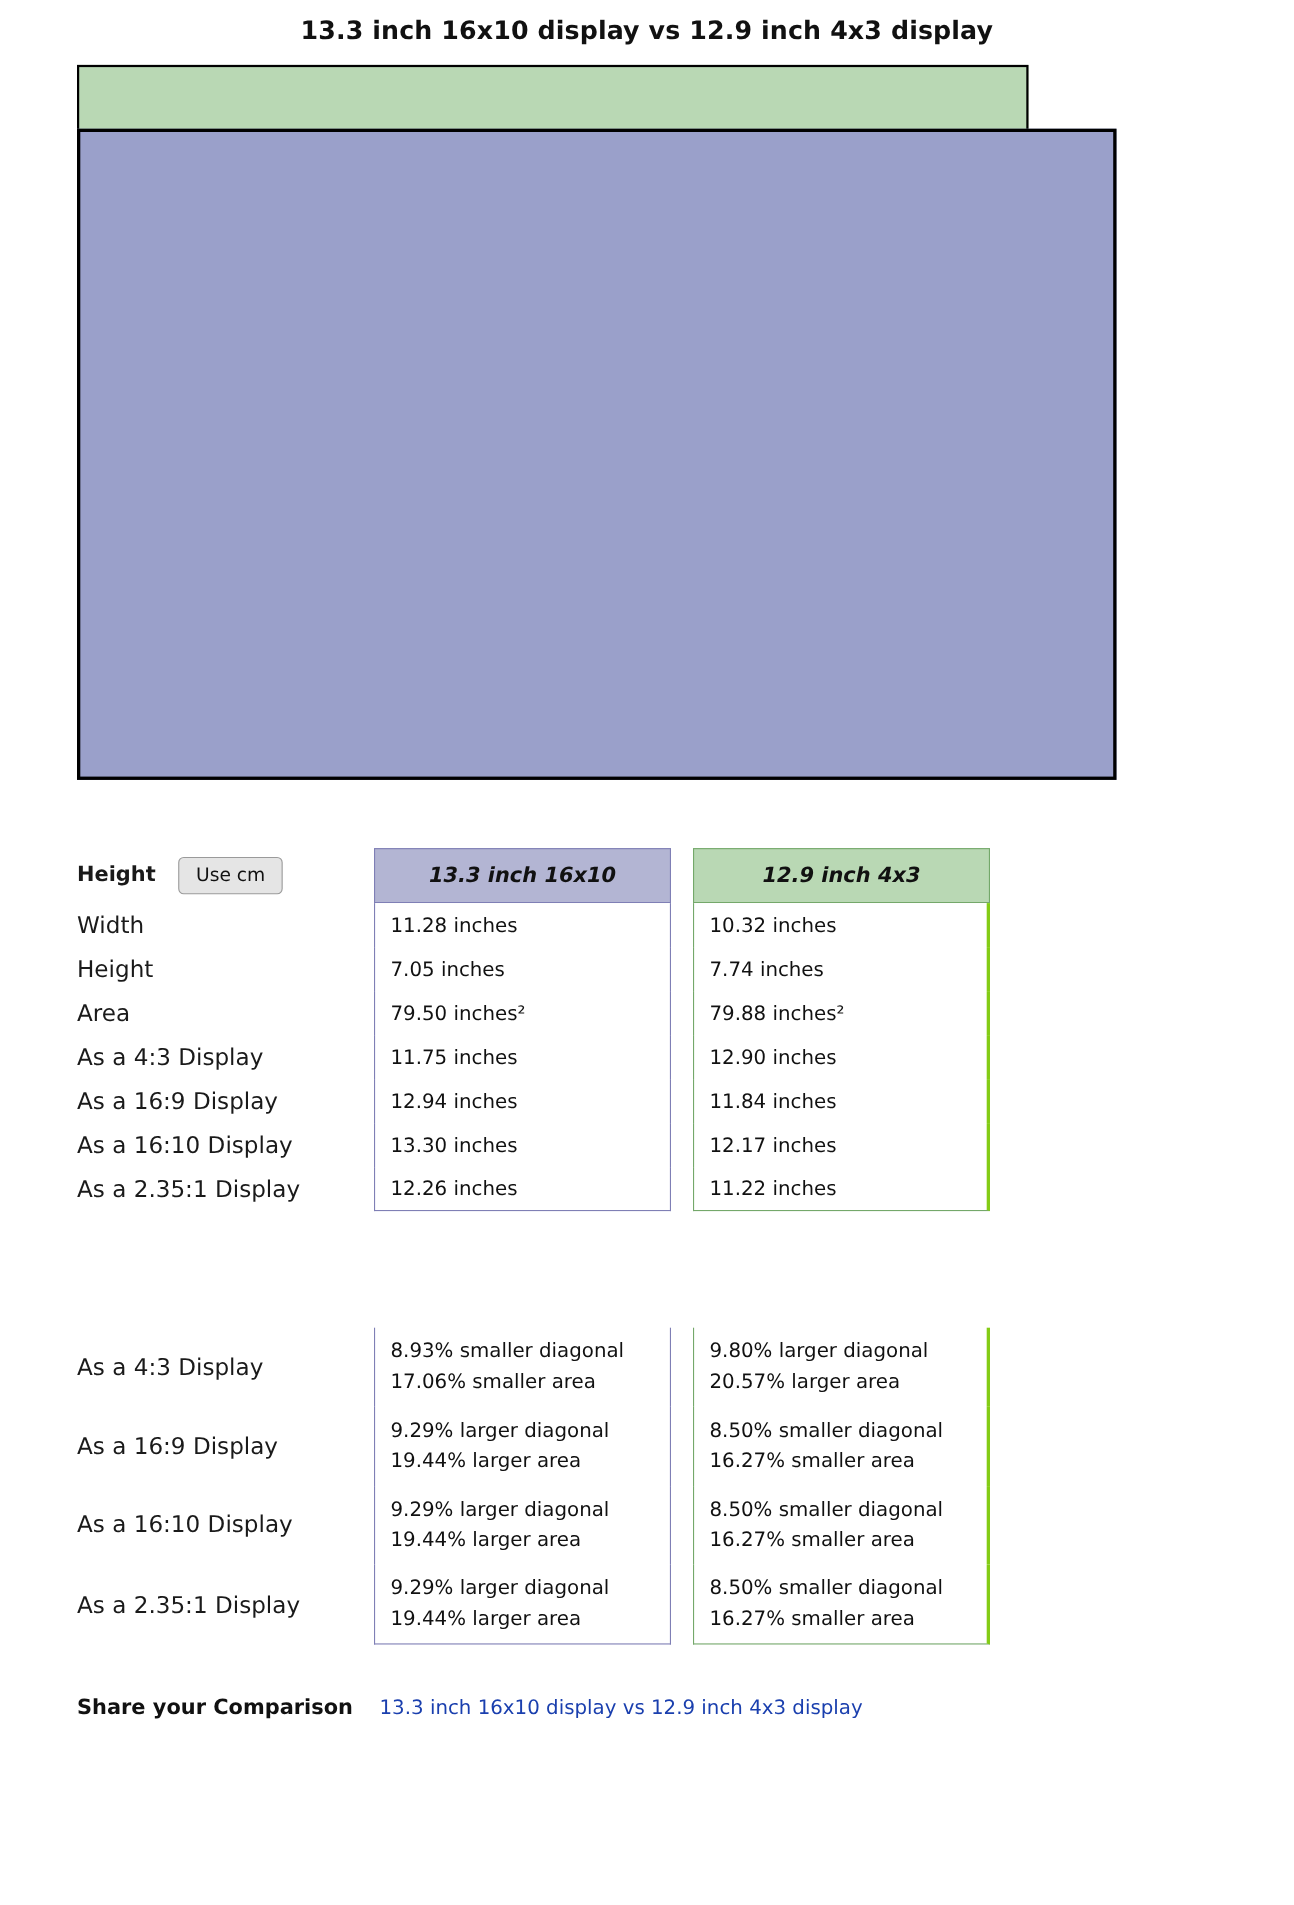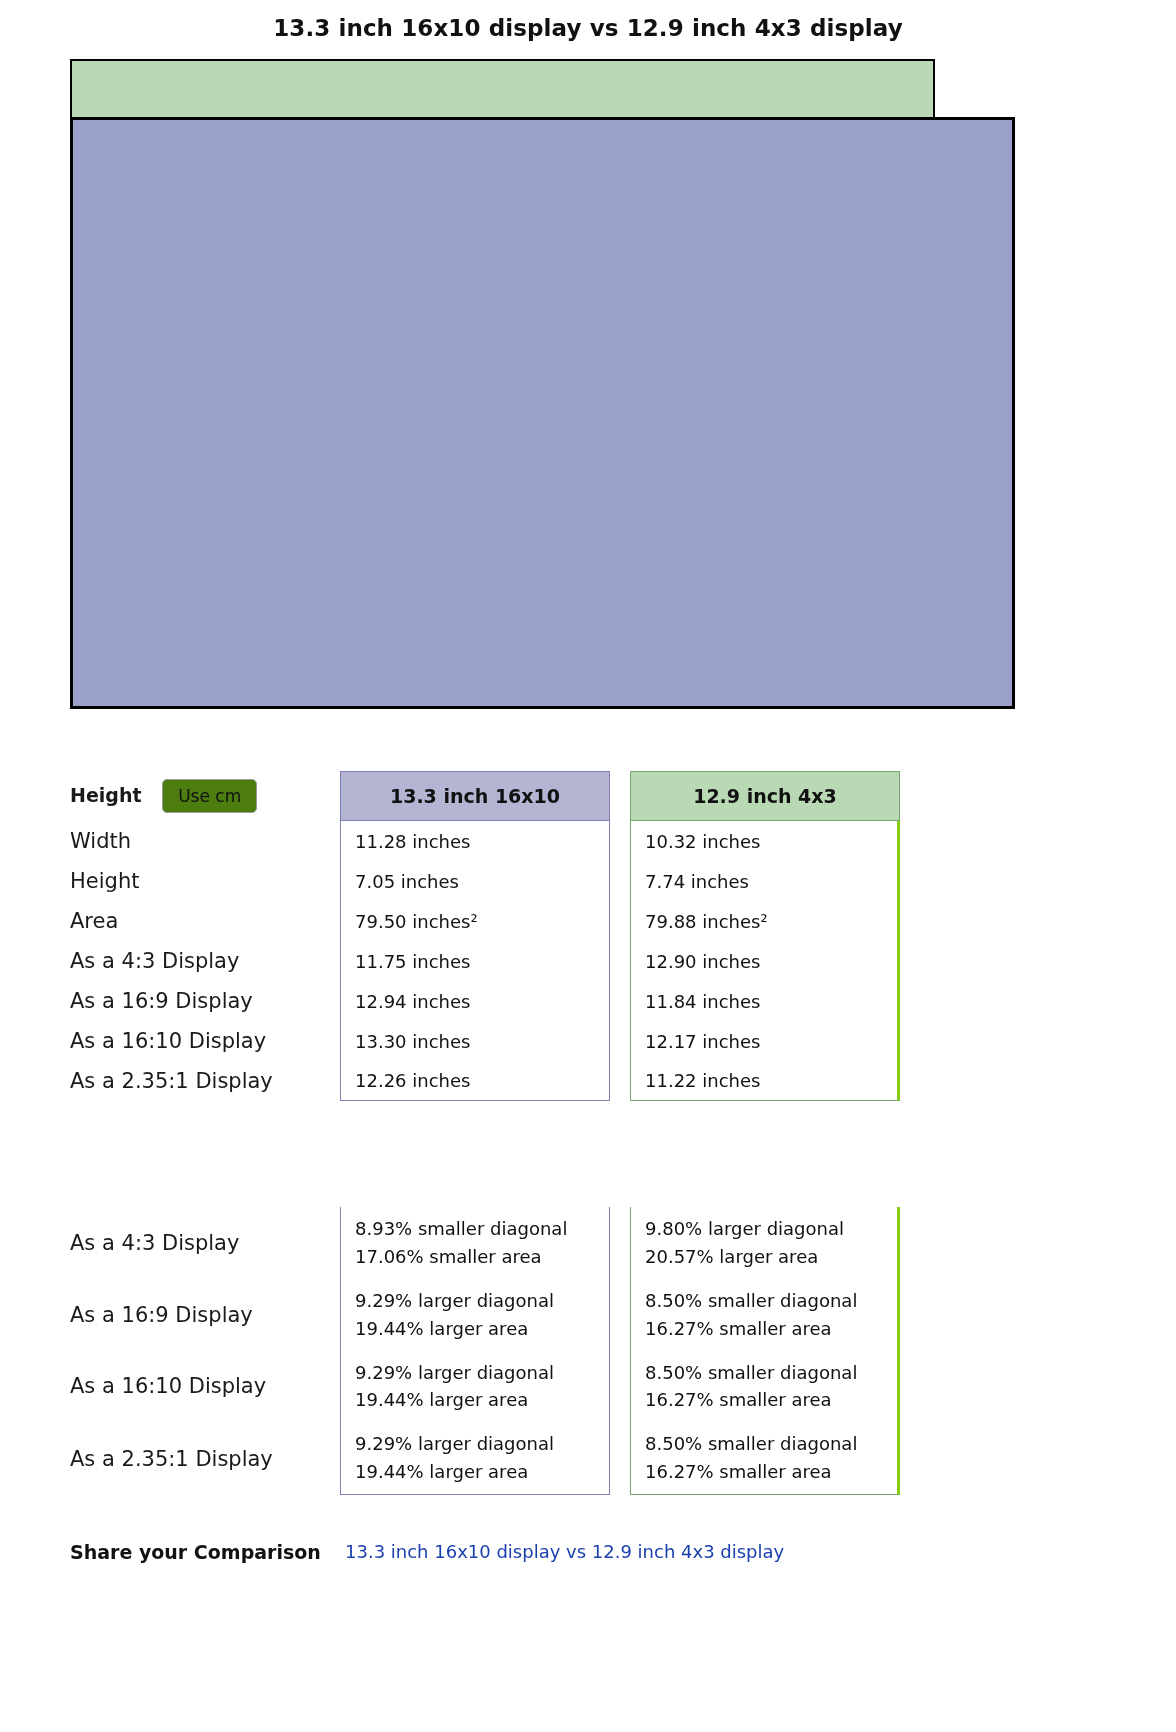--- a/index.html
+++ b/index.html
@@ -70,20 +70,21 @@
   }
   .spacer-col { width: 18px; }
 
   .col-head {
     text-align: center;
     font-weight: bold;
     font-size: 19px;
     padding: 11px 14px;
     box-sizing: border-box;
     width: 270px;
+    font-style: italic;
   }
   .col-head.a {
     background: #b3b5d3;
     border: 1px solid #7f7fb5;
   }
   .col-head.b {
     background: #b9d8b4;
     border: 1px solid #74a86a;
   }
   td.cell {
@@ -100,36 +101,36 @@
   tr.last td.cell.b { border-bottom: 1px solid #74a86a; }
 
   .cell-line { display: block; line-height: 1.55; }
 
   .use-units-btn {
     display: inline-block;
     margin-left: 14px;
     font-family: "DejaVu Sans", "Liberation Sans", sans-serif;
     font-size: 17px;
     padding: 6px 15px;
-    background: #4d7c0f;
+    background: #e5e5e5;
     border: 1px solid #9a9a9a;
     border-radius: 5px;
     color: #111111;
     cursor: pointer;
     vertical-align: middle;
     font-weight: normal;
   }
 
   .section-gap { height: 44px; }
 
   .share-row {
     margin-left: 70px;
     margin-top: 46px;
     display: flex;
-    align-items: flex-start;
+    align-items: flex-end;
   }
   .share-label {
     font-weight: bold;
     font-size: 19px;
     width: 275px;
     color: #111111;
   }
   .share-link {
     font-size: 18px;
     color: #1a3fae;

